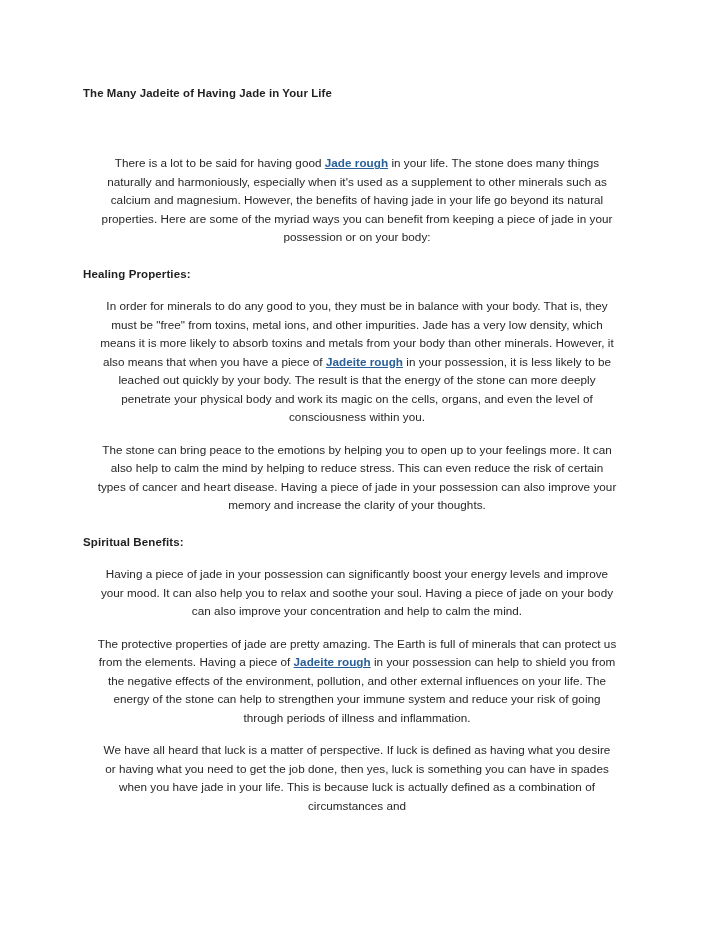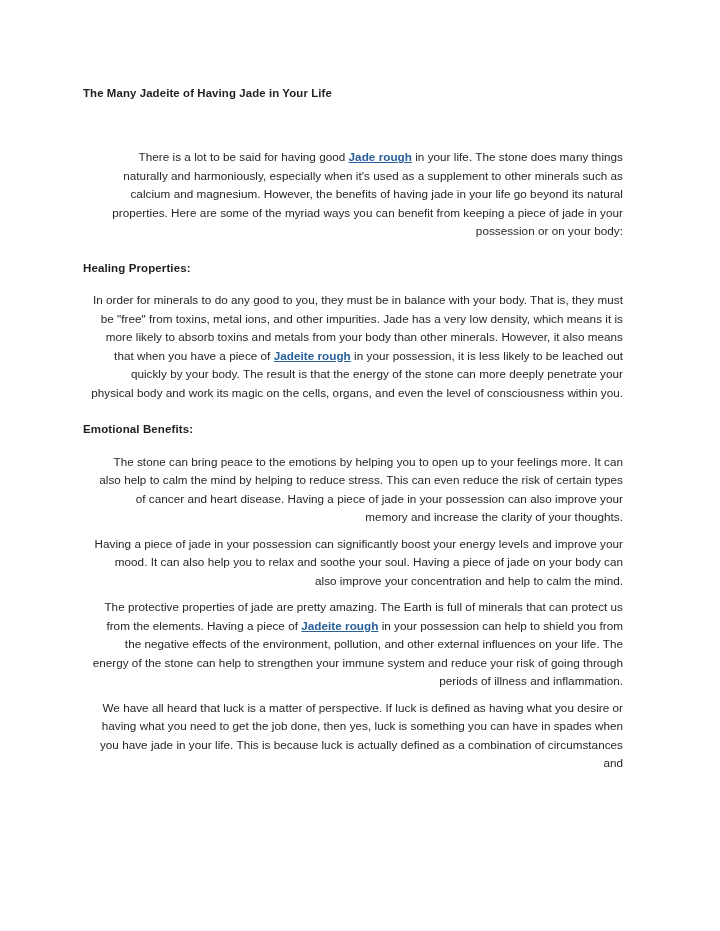--- a/index.html
+++ b/index.html
@@ -43,22 +43,22 @@
 
   
   .title-gap {
     height: 38px;
   }
 
   .para {
     font-size: 11.7px;
     line-height: 18.5px;
     color: #262626;
-    margin: 8px;
-    text-align: right;
+    margin: 14px;
+    text-align: center;
     letter-spacing: 0.003em;
   }
 
   .section-head {
     font-size: 11.5px;
     font-weight: bold;
     line-height: 18.5px;
     color: #1f1f1f;
     margin: 0;
     letter-spacing: 0.01em;
@@ -86,21 +86,21 @@
   <div class="content">
 
     <h1 class="doc-title">The Many Jadeite of Having Jade in Your Life</h1>
 
     <div class="title-gap"></div>
 
     <div id="blocks">
         <p class="para"><span>There is a lot to be said for having good </span><a class="doclink" href="#">Jade rough</a><span> in your life. The stone does many things naturally and harmoniously, especially when it's used as a supplement to other minerals such as calcium and magnesium. However, the benefits of having jade in your life go beyond its natural properties. Here are some of the myriad ways you can benefit from keeping a piece of jade in your possession or on your body:</span></p>
         <p class="section-head">Healing Properties:</p>
         <p class="para"><span>In order for minerals to do any good to you, they must be in balance with your body. That is, they must be "free" from toxins, metal ions, and other impurities. Jade has a very low density, which means it is more likely to absorb toxins and metals from your body than other minerals. However, it also means that when you have a piece of </span><a class="doclink" href="#">Jadeite rough</a><span> in your possession, it is less likely to be leached out quickly by your body. The result is that the energy of the stone can more deeply penetrate your physical body and work its magic on the cells, organs, and even the level of consciousness within you.</span></p>
-        <p class="section-head">Emotional Benefits:</p>
         <p class="para"><span>The stone can bring peace to the emotions by helping you to open up to your feelings more. It can also help to calm the mind by helping to reduce stress. This can even reduce the risk of certain types of cancer and heart disease. Having a piece of jade in your possession can also improve your memory and increase the clarity of your thoughts.</span></p>
+        <p class="section-head">Spiritual Benefits:</p>
         <p class="para"><span>Having a piece of jade in your possession can significantly boost your energy levels and improve your mood. It can also help you to relax and soothe your soul. Having a piece of jade on your body can also improve your concentration and help to calm the mind.</span></p>
         <p class="para"><span>The protective properties of jade are pretty amazing. The Earth is full of minerals that can protect us from the elements. Having a piece of </span><a class="doclink" href="#">Jadeite rough</a><span> in your possession can help to shield you from the negative effects of the environment, pollution, and other external influences on your life. The energy of the stone can help to strengthen your immune system and reduce your risk of going through periods of illness and inflammation.</span></p>
         <p class="para"><span>We have all heard that luck is a matter of perspective. If luck is defined as having what you desire or having what you need to get the job done, then yes, luck is something you can have in spades when you have jade in your life. This is because luck is actually defined as a combination of circumstances and</span></p>
       </div>
 
   </div>
 </div>
 
 </body></html>

